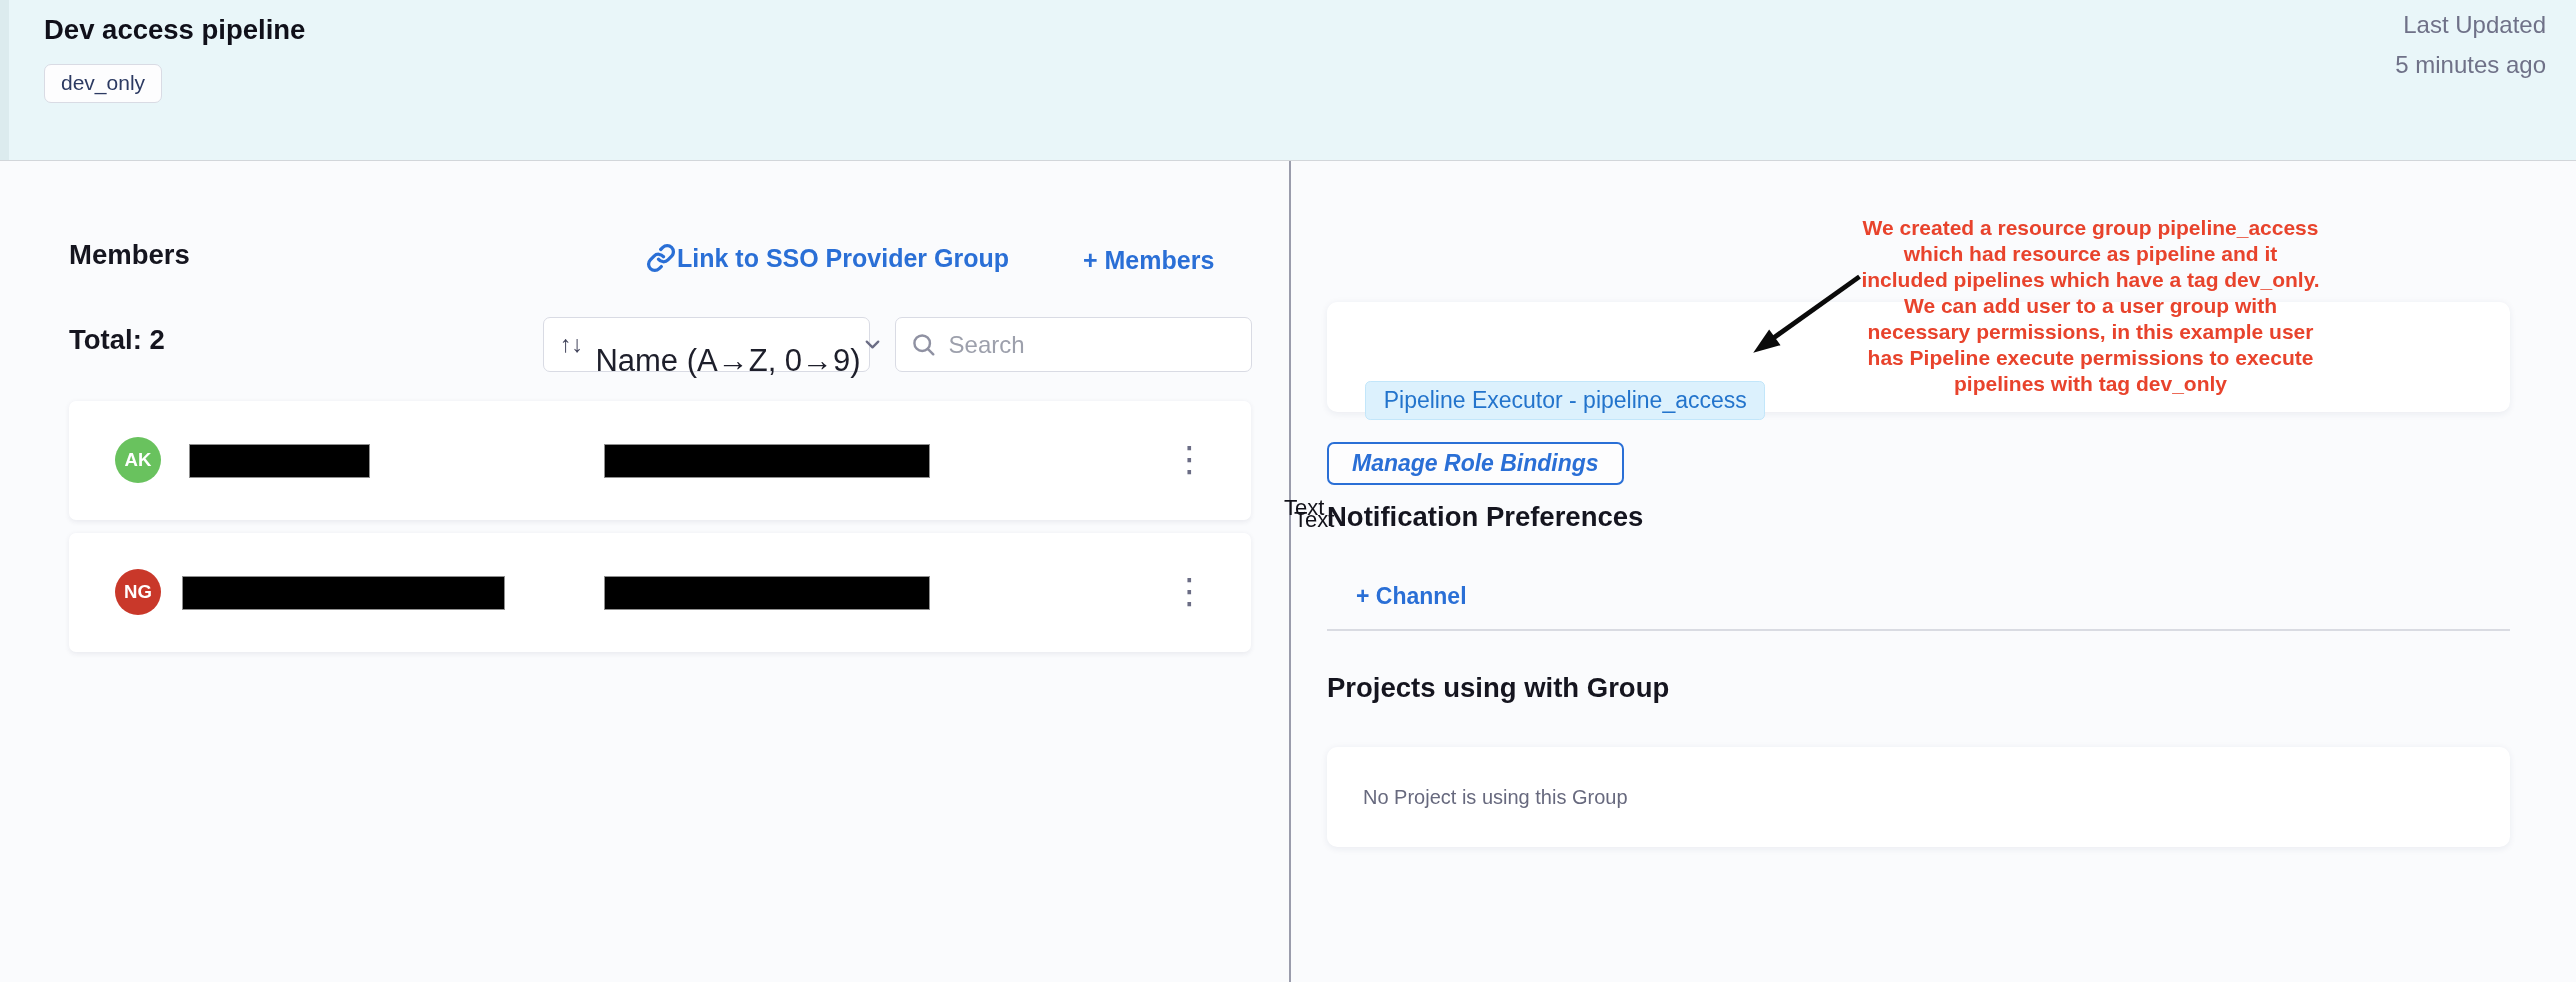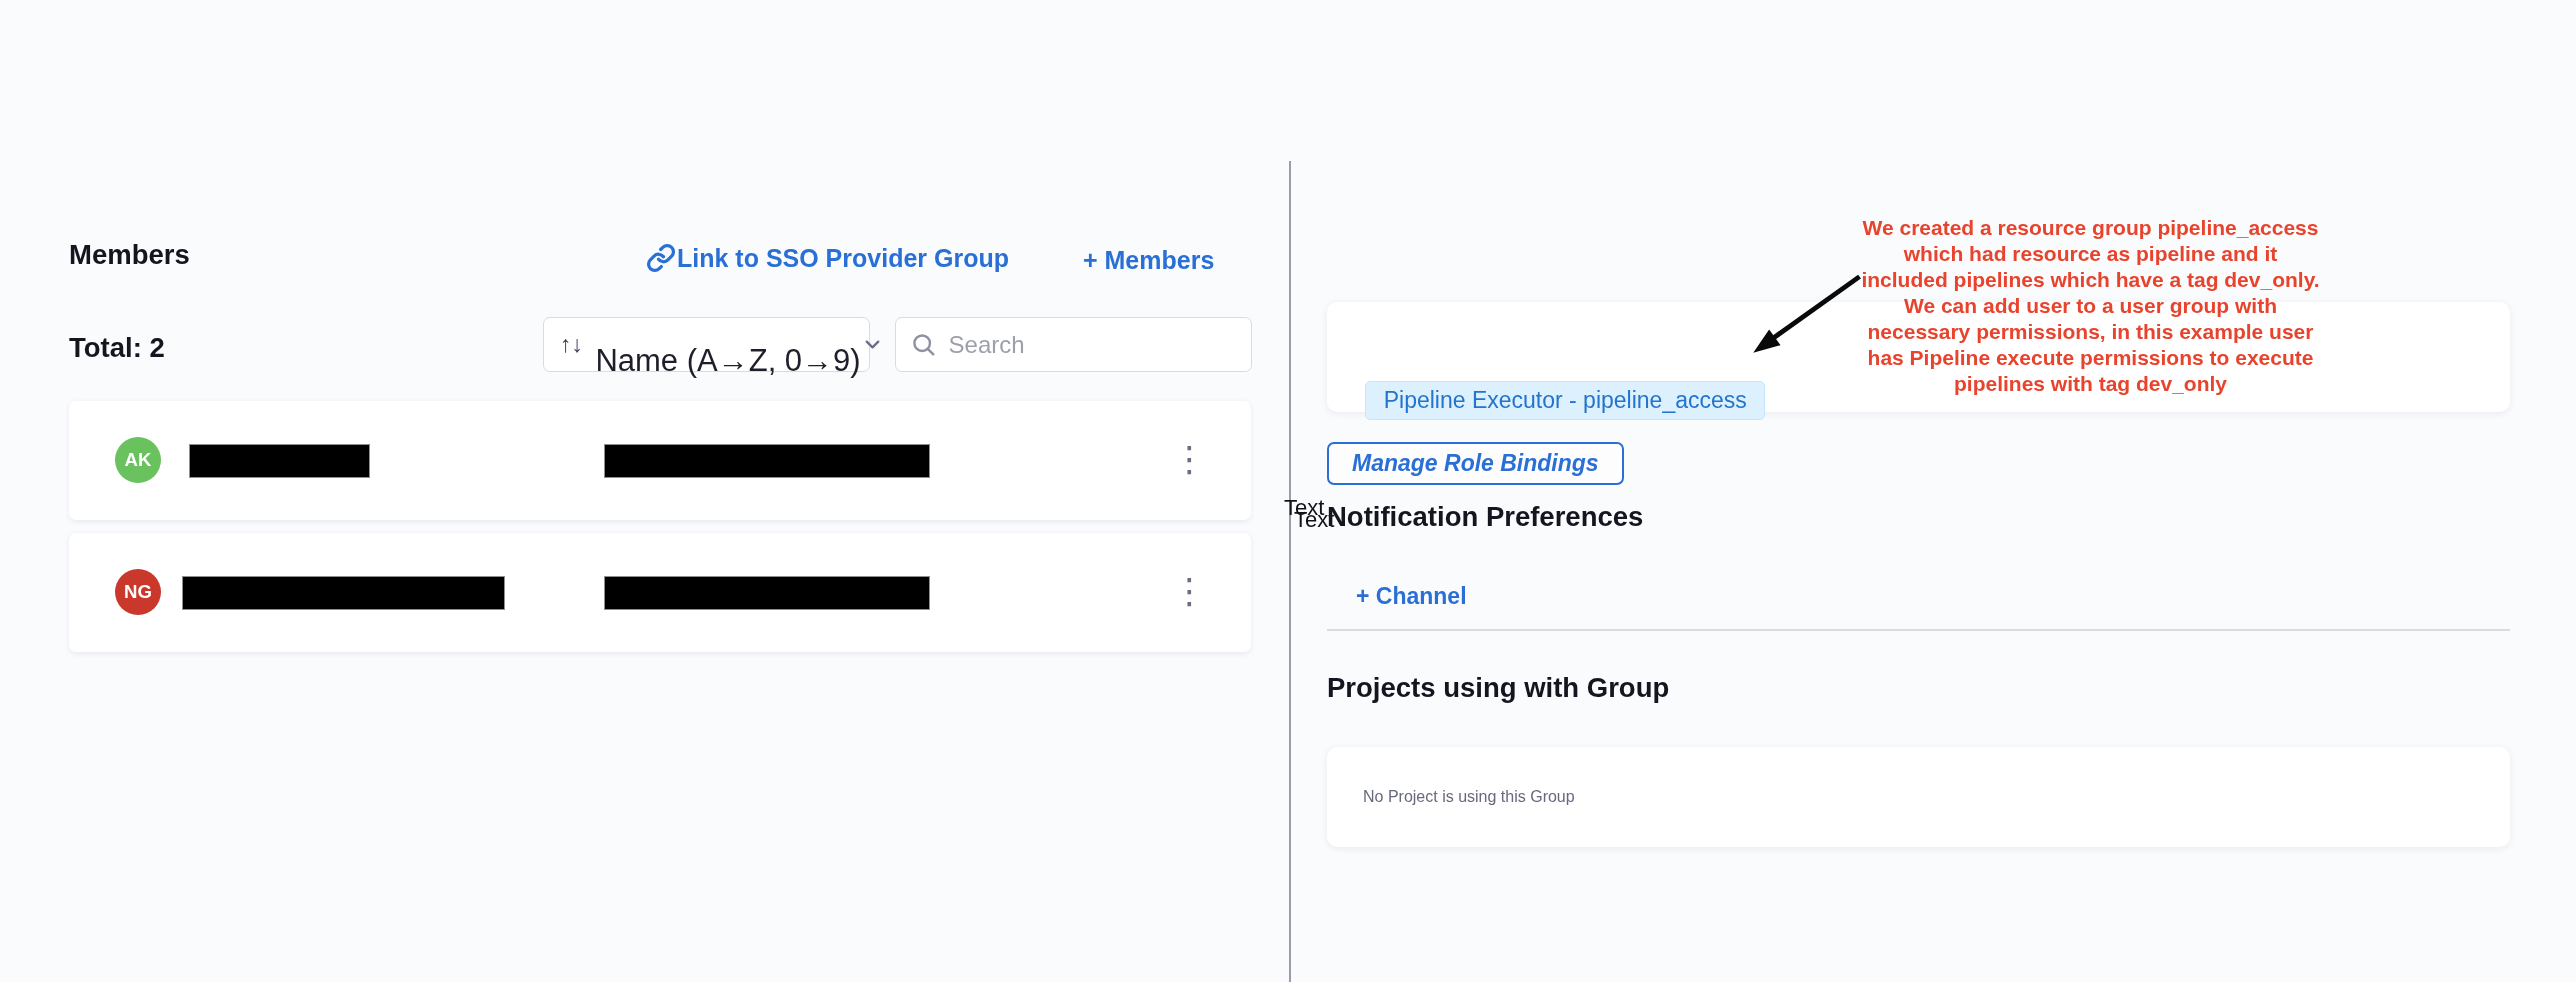--- a/index.html
+++ b/index.html
@@ -21,21 +21,21 @@
   
   .v-divider { position:absolute; left:1289px; top:161px; width:1.8px; height:821px; background:#9a9cac; }
 
   .section-heading { position:absolute; font-size:27.5px; font-weight:700; color:#15151f; }
 
   
   .members-heading { left:69px; top:239px; }
   .link-sso { position:absolute; left:646px; top:243px; display:flex; align-items:center; gap:1px;
               color:#2a6fd6; font-size:25px; font-weight:700; cursor:pointer; }
   .add-members { position:absolute; left:1083px; top:246px; color:#2a6fd6; font-size:25px; font-weight:700; cursor:pointer; }
-  .total-label { left:69px; top:324px;margin-top:8px; }
+  .total-label { left:69px; top:324px; }
 
   .sort-select { position:absolute; left:543px; top:317px; width:327px; height:55px;
                  background:#fff; border:1.8px solid #d9dbe4; border-radius:7px;
                  display:flex; align-items:center; padding:0 16px; cursor:pointer; }
   .sort-glyph { font-size:23px; color:#41435a; }
   .sort-label { font-size:31px; font-weight:500; color:#1e1f2b; margin-left:12.4px; white-space:nowrap;margin-top:33px; }
   .sort-chevron { margin-left:auto; display:flex; }
 
   .search-box { position:absolute; left:895px; top:317px; width:357px; height:55px;
                 background:#fff; border:1.8px solid #d9dbe4; border-radius:7px;
@@ -80,27 +80,36 @@
   .text-overlay.t2 { left:1294px; top:507px; }
 
   .notif-heading { left:1327px; top:501px; }
   .add-channel { position:absolute; left:1356px; top:583px; color:#2a6fd6; font-size:23px; font-weight:700; cursor:pointer; }
   .h-divider { position:absolute; left:1327px; top:629px; width:1183px; height:1.8px; background:#d9dbe2; }
 
   .projects-heading { left:1327px; top:672px; }
   .projects-card { position:absolute; left:1327px; top:747px; width:1183px; height:100px;
                    background:#fff; border-radius:10.6px; box-shadow:0 1.8px 7px rgba(35,40,80,.07);
                    display:flex; align-items:center; }
-  .projects-empty { margin-left:36px; font-size:16px; color:#67697e; }
+  .projects-empty { margin-left:36px; font-size:20px; color:#67697e; }
 </style>
 </head>
 <body>
 
 <div id="app">
 
+  <div class="header">
+    <div class="header-strip"></div>
+    <div class="page-title">Dev access pipeline</div>
+    <div class="group-tag">dev_only</div>
+    <div class="last-updated">
+      <div>Last Updated</div>
+      <div>5 minutes ago</div>
+    </div>
+  </div>
 
   <div class="v-divider"></div>
 
   <div class="section-heading members-heading">Members</div>
 
   <div class="link-sso">
     <span style="display:flex;">
       <svg width="30" height="30" viewBox="0 0 24 24" fill="none" stroke="#2a6fd6" stroke-width="2.6" stroke-linecap="round" stroke-linejoin="round">
         <path d="M10 13a5 5 0 0 0 7.54.54l3-3a5 5 0 0 0-7.07-7.07l-1.72 1.71"></path>
         <path d="M14 11a5 5 0 0 0-7.54-.54l-3 3a5 5 0 0 0 7.07 7.07l1.71-1.71"></path>

